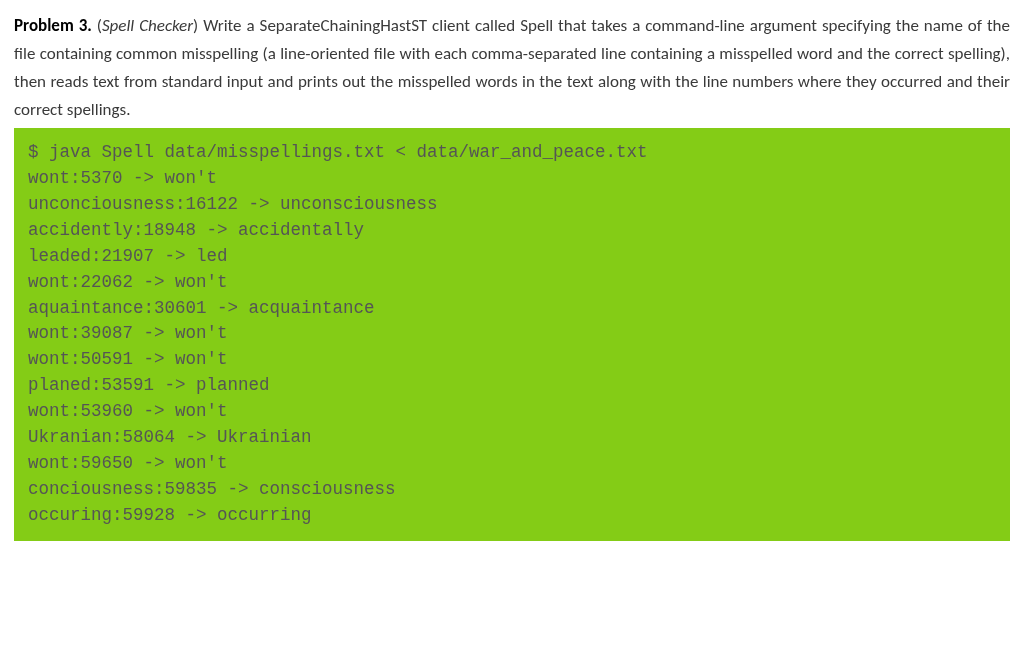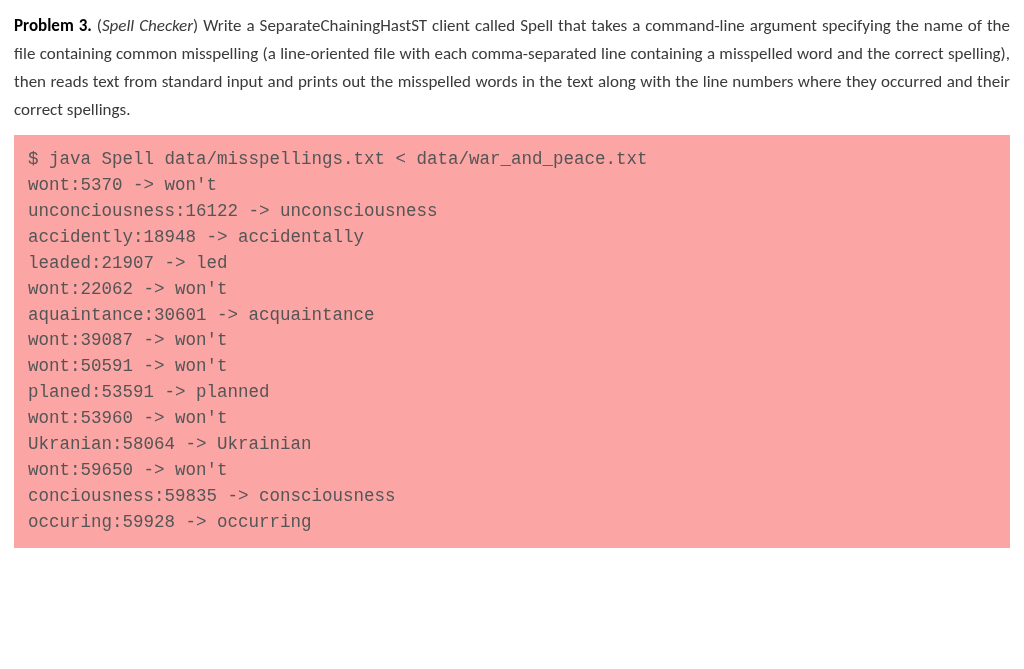--- a/index.html
+++ b/index.html
@@ -11,32 +11,32 @@
       font-family: Calibri, "Segoe UI", Arial, sans-serif;
       font-size: 17px;
       line-height: 1.65;
       color: #333;
       background: #fff;
       padding: 12px 14px;
       width: 1024px;
     }
     .problem-text {
       text-align: justify;
-      margin-bottom: 11px;
+      margin-bottom: 4px;
       color: #3a3a3a;
     }
     .problem-label {
       font-weight: bold;
       color: #000;
     }
     .problem-title {
       font-style: italic;
     }
     .code-block {
-      background: #fca5a5;
+      background: #84cc16;
       padding: 12px 14px;
       font-family: "Courier New", Courier, monospace;
       font-size: 17.5px;
       line-height: 1.48;
       color: #555;
       white-space: pre;
     }
   </style>
 </head>
 <body>

